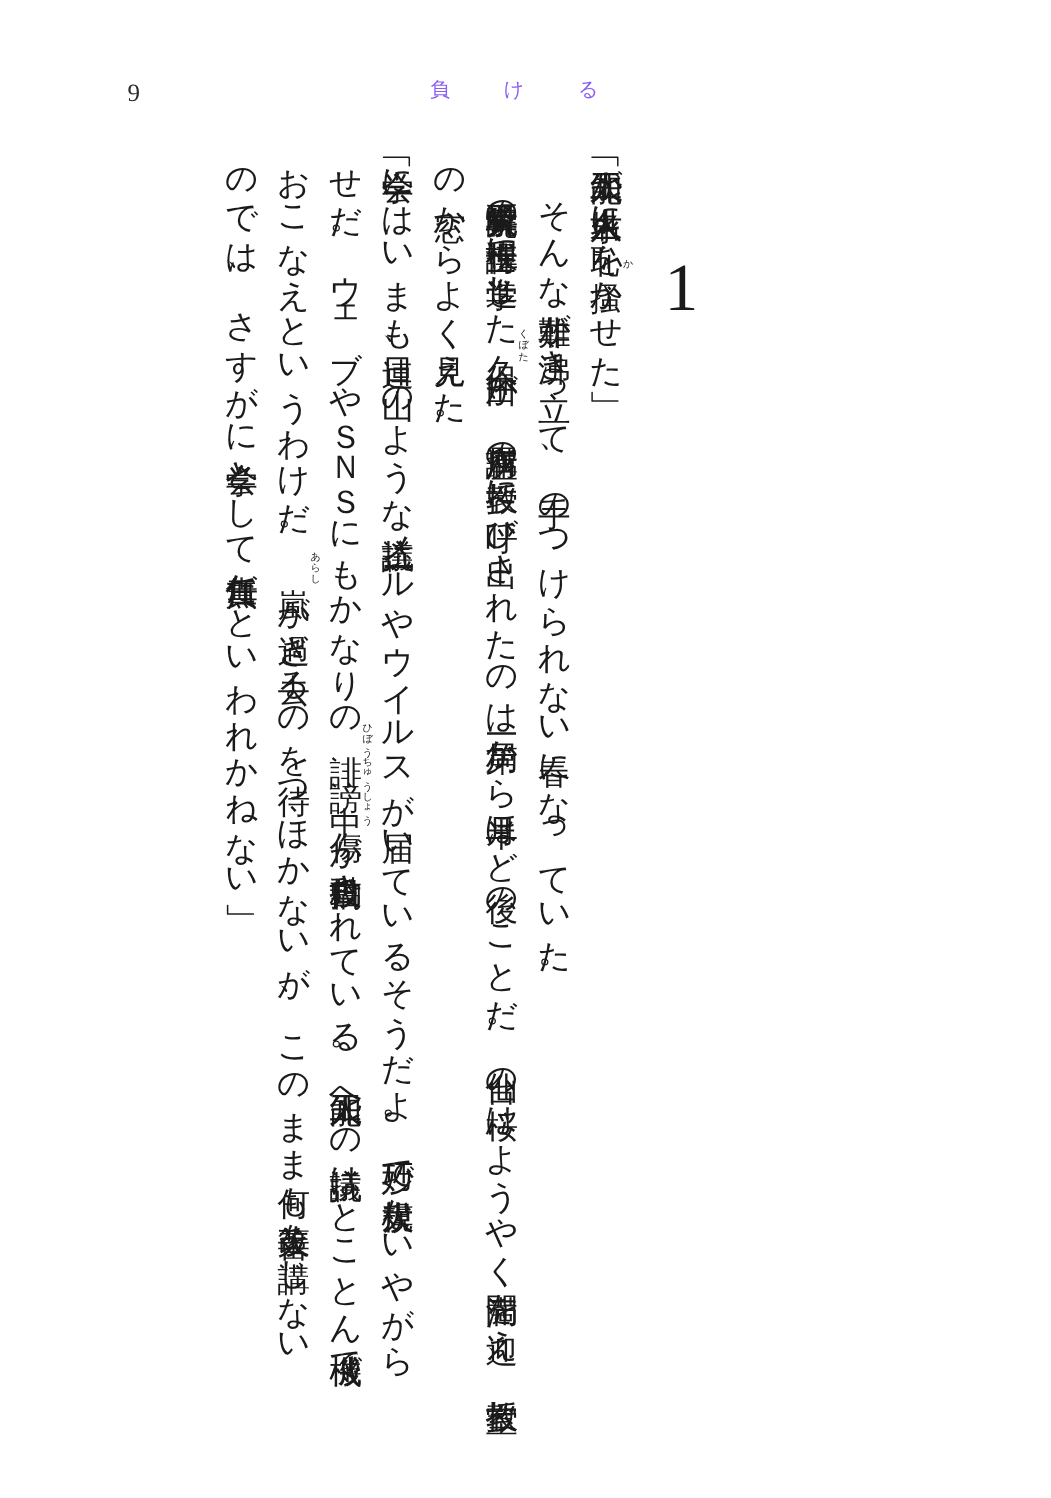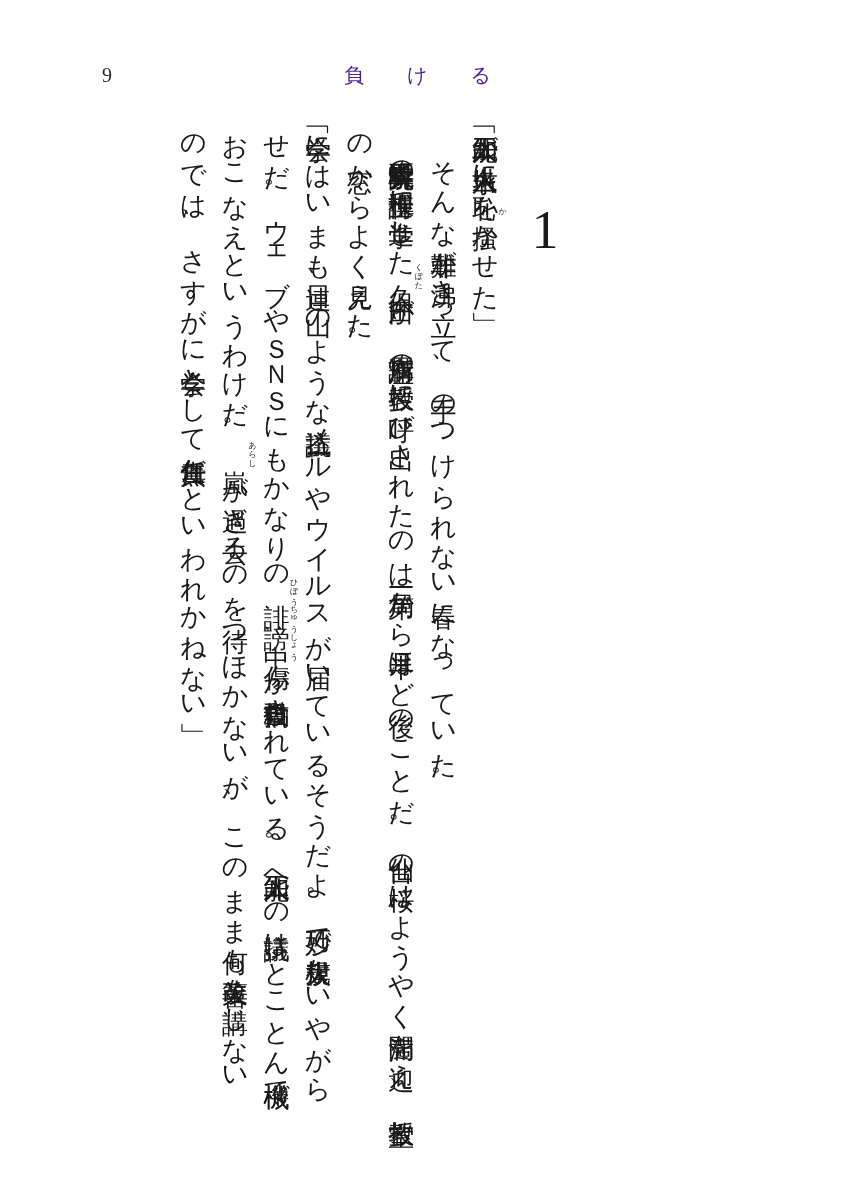--- a/index.html
+++ b/index.html
@@ -26,24 +26,24 @@
     left: 102px;
     top: 64px;
     font-size: 20px;
     color: #2a2a2a;
   }
 
   .running-title {
     position: absolute;
     left: 344px;
     top: 62px;
-    font-size: 20px;
+    font-size: 16px;
     letter-spacing: 43px;
     white-space: nowrap;
-    color: #4c1d95;
+    color: #8b5cf6;
   }
 
   
   .chapter-num {
     position: absolute;
     left: 520px;
     top: 199px;
     width: 50px;
     text-align: center;
     font-size: 54px;

